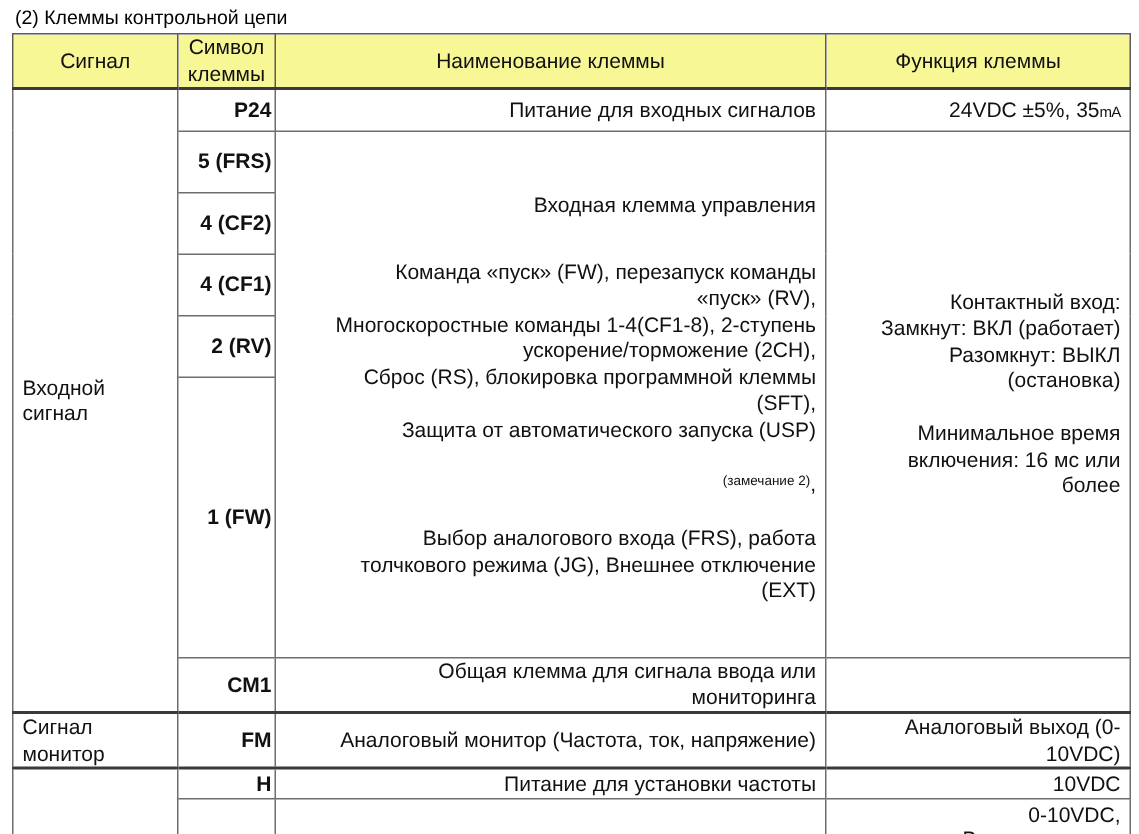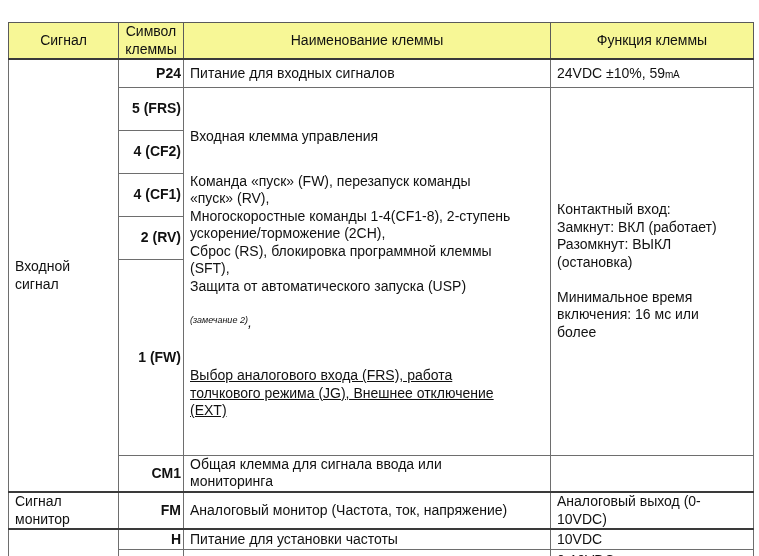--- a/index.html
+++ b/index.html
@@ -17,20 +17,21 @@
     border-collapse:collapse;table-layout:fixed;
     font-size:14px;line-height:1.25;
   }
   .tbl td,.tbl th{
     border:1px solid #6e6e6e;
     padding:0 6px;
     overflow:hidden;
     vertical-align:middle;
     font-weight:normal;
     white-space:pre-line;
+    text-align:right;
   }
   .tbl th{
     background:#f7f796;
     text-align:center;
     font-size:14px;
     border-color:#5a5a5a;
   }
   tr.hdr{height:34px;}
   tr.r-p24{height:28px;}
   tr.r-frs,tr.r-cf2,tr.r-cf1,tr.r-rv{height:27px;}
@@ -43,37 +44,38 @@
     text-align:right;font-weight:bold;white-space:nowrap;padding:0 2px;
   }
   td.siglabel{
     text-align:left;
   }
   td.mergename{
     vertical-align:top;padding-top:5px;
   }
   .name-block .intro{margin:0 0 10px 0;}
   .name-block .body{margin:0;}
-  .note-line{line-height:13px;margin:1px 0 21px 0;font-style:italic;}
+  .note-line{line-height:13px;margin:1px 0 4px 0;}
   .note-small{font-size:9px;vertical-align:4px;}
-  .name-block .tail{margin:0;text-decoration:underline;}
+  .name-block .tail{margin:0;}
   td.ooi-cell{line-height:16px;}
   td.func-ooi{vertical-align:top;padding-top:2px;line-height:16px;}
   
   tr.hdr th{border-bottom:2px solid #3a3a3a;}
   tr.r-fm td{border-top:2px solid #3a3a3a;}
   tr.r-h td{border-top:2px solid #3a3a3a;}
   .tbl{border:1px solid #3a3a3a;}
   .unit-small{font-size:10px;letter-spacing:-0.5px;}
 </style>
 </head>
 <body>
 
 <div class="page">
 
+  <div class="doc-title">(2) Клеммы контрольной цепи</div>
 
   <table class="tbl">
     <colgroup>
       <col style="width:110px">
         <col style="width:65px">
         <col style="width:367px">
         <col style="width:203px">
     </colgroup>
 
     <tbody>
@@ -83,21 +85,21 @@
 клеммы</th>
       <th>Наименование клеммы</th>
       <th>Функция клеммы</th>
     </tr>
 
     <tr class="r-p24">
       <td class="siglabel" rowspan="7">Входной
 сигнал</td>
       <td class="sym">P24</td>
       <td>Питание для входных сигналов</td>
-      <td><span>24VDC ±10%, 59</span><span class="unit-small">mA</span></td>
+      <td><span>24VDC ±5%, 35</span><span class="unit-small">mA</span></td>
     </tr>
 
     <tr class="r-frs">
       <td class="sym">5 (FRS)</td>
       <td class="mergename" rowspan="5">
         <div class="name-block">
           <div class="intro">Входная клемма управления</div>
           <div class="body">Команда «пуск» (FW), перезапуск команды
 «пуск» (RV),
 Многоскоростные команды 1-4(CF1-8), 2-ступень

